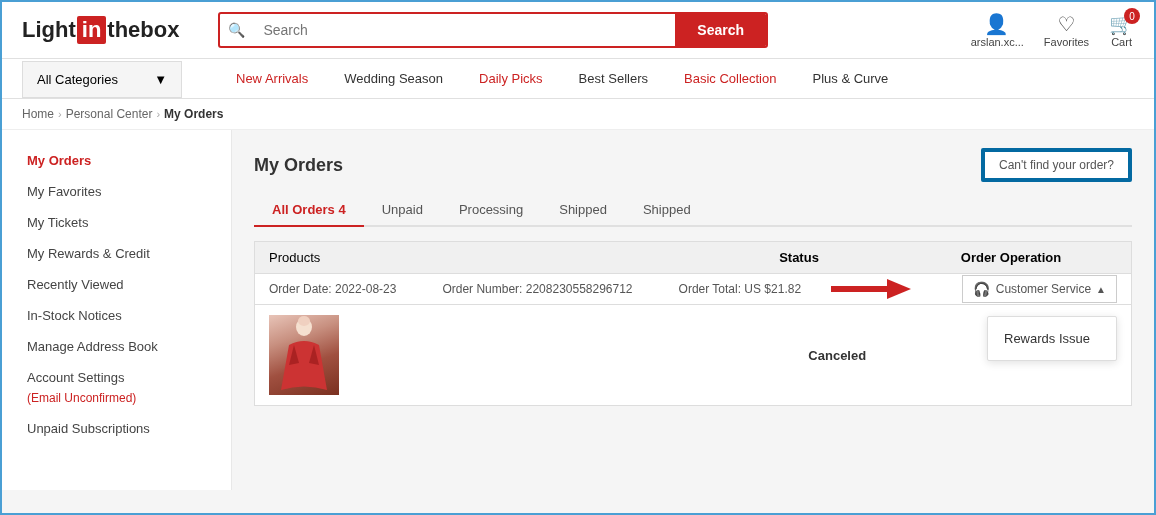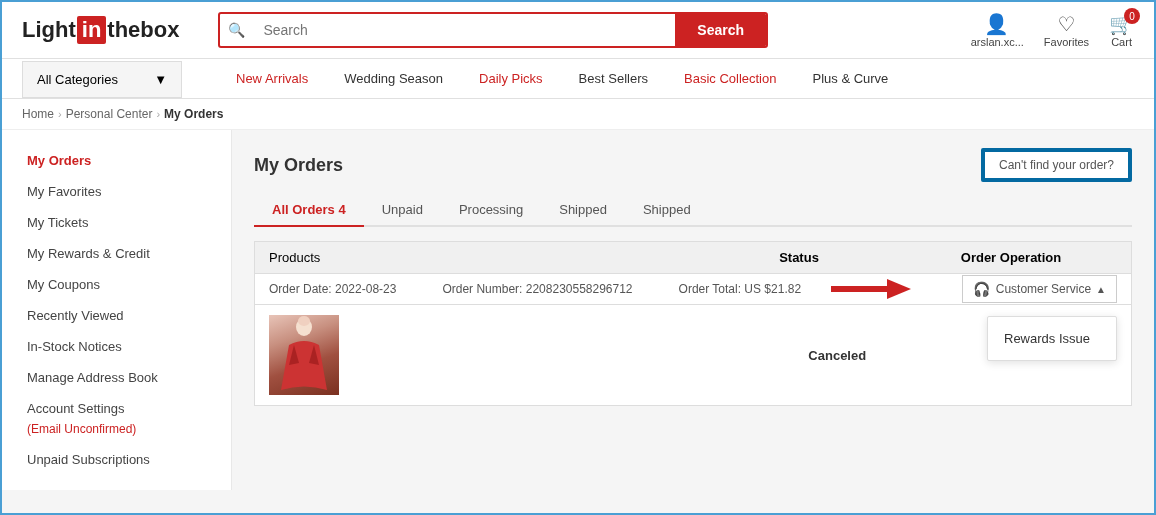--- a/index.html
+++ b/index.html
@@ -127,21 +127,20 @@
   <span class="current">My Orders</span>
 </div>
 
 <div class="main">
 
   <div class="sidebar">
     <div class="sidebar-item active">My Orders</div>
     <div class="sidebar-item">My Favorites</div>
     <div class="sidebar-item">My Tickets</div>
     <div class="sidebar-item">My Rewards &amp; Credit</div>
-    <div class="sidebar-item">My Coupons</div>
     <div class="sidebar-item">Recently Viewed</div>
     <div class="sidebar-item">In-Stock Notices</div>
     <div class="sidebar-item">Manage Address Book</div>
     <div class="sidebar-item">Account Settings</div>
     <div class="sidebar-item sub" style="color:#cc2222;">(Email Unconfirmed)</div>
     <div class="sidebar-item">Unpaid Subscriptions</div>
   </div>
 
   <div class="content">
     <div class="content-header">

